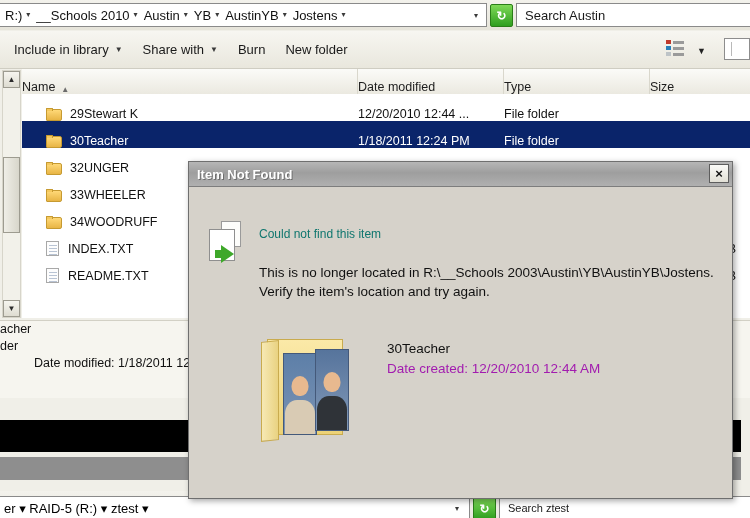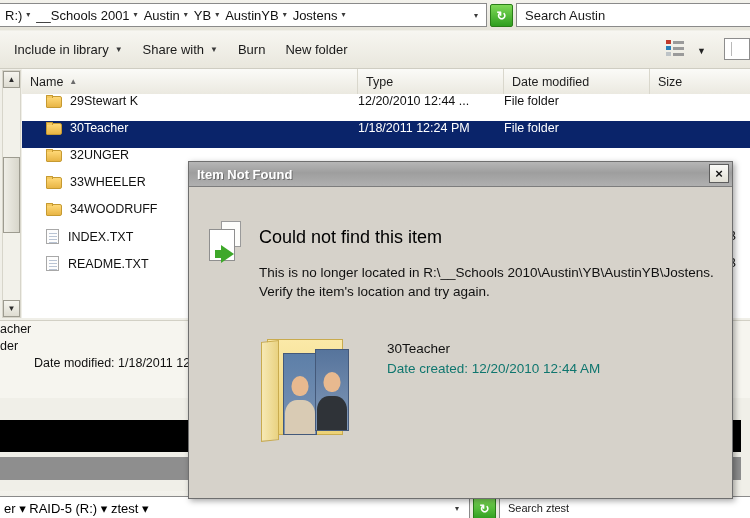--- a/index.html
+++ b/index.html
@@ -119,44 +119,43 @@
 
   
   .colheader {
     position: absolute; left: 22px; top: 69px;
     width: 728px; height: 25px;
     background: linear-gradient(to bottom,#fbfbf8,#ebe9e0);
     border-bottom: 1px solid #d4d2c7;
     display: flex;
   }
   .col {
-    display: flex; align-items: center;
+    display: flex; align-items: flex-end;
     font-size: 12.5px; color: #1d1d1d;
-    padding-left: 8px;
     border-right: 1px solid #d9d7cc;
     box-sizing: border-box;
     height: 100%;
   }
   .col-name { width: 336px; }
   .col-date { width: 146px; }
   .col-type { width: 146px; }
   .col-size { width: 100px; border-right: none; }
   .sortarrow { margin-left: 6px; font-size: 8px; color: #6b6b6b; }
 
   
   .listarea {
     position: absolute; left: 22px; top: 94px;
     width: 728px; height: 224px;
     background: #ffffff;
     overflow: hidden;
   }
   .row {
     position: relative;
     height: 27px;
-    display: flex; align-items: flex-start;
+    display: flex; align-items: flex-end;
     font-size: 12.5px; color: #111;
   }
   .row.selected { background: #0a246a; color: #ffffff; }
   .cell-name {
     width: 336px; display: flex; align-items: center;
     padding-left: 24px; box-sizing: border-box;
   }
   .cell-date { width: 146px; }
   .cell-type { width: 146px; }
   .cell-size { width: 100px; text-align: right; padding-right: 14px; box-sizing: border-box; }
@@ -343,21 +342,21 @@
     border-left: 13px solid #3ea82a;
   }
   .doc-icon .astem {
     position: absolute; left: 8px; top: 29px;
     width: 10px; height: 8px;
     background: #3ea82a;
   }
 
   .dlg-head {
     position: absolute; left: 70px; top: 40px;
-    font-size: 18px; color: #000000;
+    font-size: 12px; color: #0f766e;
   }
   .dlg-msg {
     position: absolute; left: 70px; top: 76px;
     width: 456px;
     font-size: 13.5px; color: #111;
     line-height: 19px;
   }
 
   .thumb {
     position: absolute; left: 72px; top: 146px;
@@ -417,21 +416,21 @@
     background: #d9cbb4;
   }
   .thumb .body.dark { background: #2f3338; }
 
   .item-name {
     position: absolute; left: 198px; top: 154px;
     font-size: 13.5px; color: #111;
   }
   .item-date {
     position: absolute; left: 198px; top: 174px;
-    font-size: 13.5px; color: #0f766e;
+    font-size: 13.5px; color: #a21caf;
   }
 
   .dlg-buttons {
     position: absolute; right: 22px; bottom: 20px;
     display: flex; gap: 14px;
   }
   .dlg-btn {
     min-width: 100px; height: 31px;
     background: linear-gradient(to bottom,#f4f3ee,#ddd9cf);
     border: 1px solid #64625a;
@@ -446,21 +445,21 @@
 
 <div id="root">
 
   <div class="explorer">
 
     <div class="addressbar">
       <div class="crumbbox">
         <div class="crumb" id="crumbs">
             <span class="txt">R:)</span>
             <span class="arr">▾</span>
-            <span class="txt">__Schools 2001</span>
+            <span class="txt">__Schools 2010</span>
             <span class="arr">▾</span>
             <span class="txt">Austin</span>
             <span class="arr">▾</span>
             <span class="txt">YB</span>
             <span class="arr">▾</span>
             <span class="txt">AustinYB</span>
             <span class="arr">▾</span>
             <span class="txt">Jostens</span>
             <span class="arr">▾</span>
           </div>
@@ -508,25 +507,25 @@
       <div class="previewbtn">
         <div class="inner"></div>
       </div>
     </div>
 
     <div class="colheader">
       <div class="col col-name">
         <span>Name</span>
         <span class="sortarrow">▲</span>
       </div>
+      <div class="col col-date">
+        <span>Date modified</span>
+      </div>
       <div class="col col-type">
         <span>Type</span>
-      </div>
-      <div class="col col-date">
-        <span>Date modified</span>
       </div>
       <div class="col col-size">
         <span>Size</span>
       </div>
     </div>
 
     <div class="listarea" id="filelist">
         <div class="row">
           <div class="cell-name">
             <div class="ficon">
@@ -646,21 +645,21 @@
     <div class="dlg-body">
 
       <div class="doc-icon">
         <div class="p1"></div>
         <div class="p2"></div>
         <div class="astem"></div>
         <div class="arrow"></div>
       </div>
 
       <div class="dlg-head">Could not find this item</div>
-      <div class="dlg-msg">This is no longer located in R:\__Schools 2010\Austin\YB\AustinYB\Jostens. Verify the item's location and try again.</div>
+      <div class="dlg-msg">This is no longer located in R:\__Schools 2003\Austin\YB\AustinYB\Jostens. Verify the item's location and try again.</div>
 
       <div class="thumb">
         <div class="fback"></div>
         <div class="ph1">
           <div class="hair"></div>
           <div class="face"></div>
           <div class="body"></div>
         </div>
         <div class="ph2">
           <div class="hair"></div>

